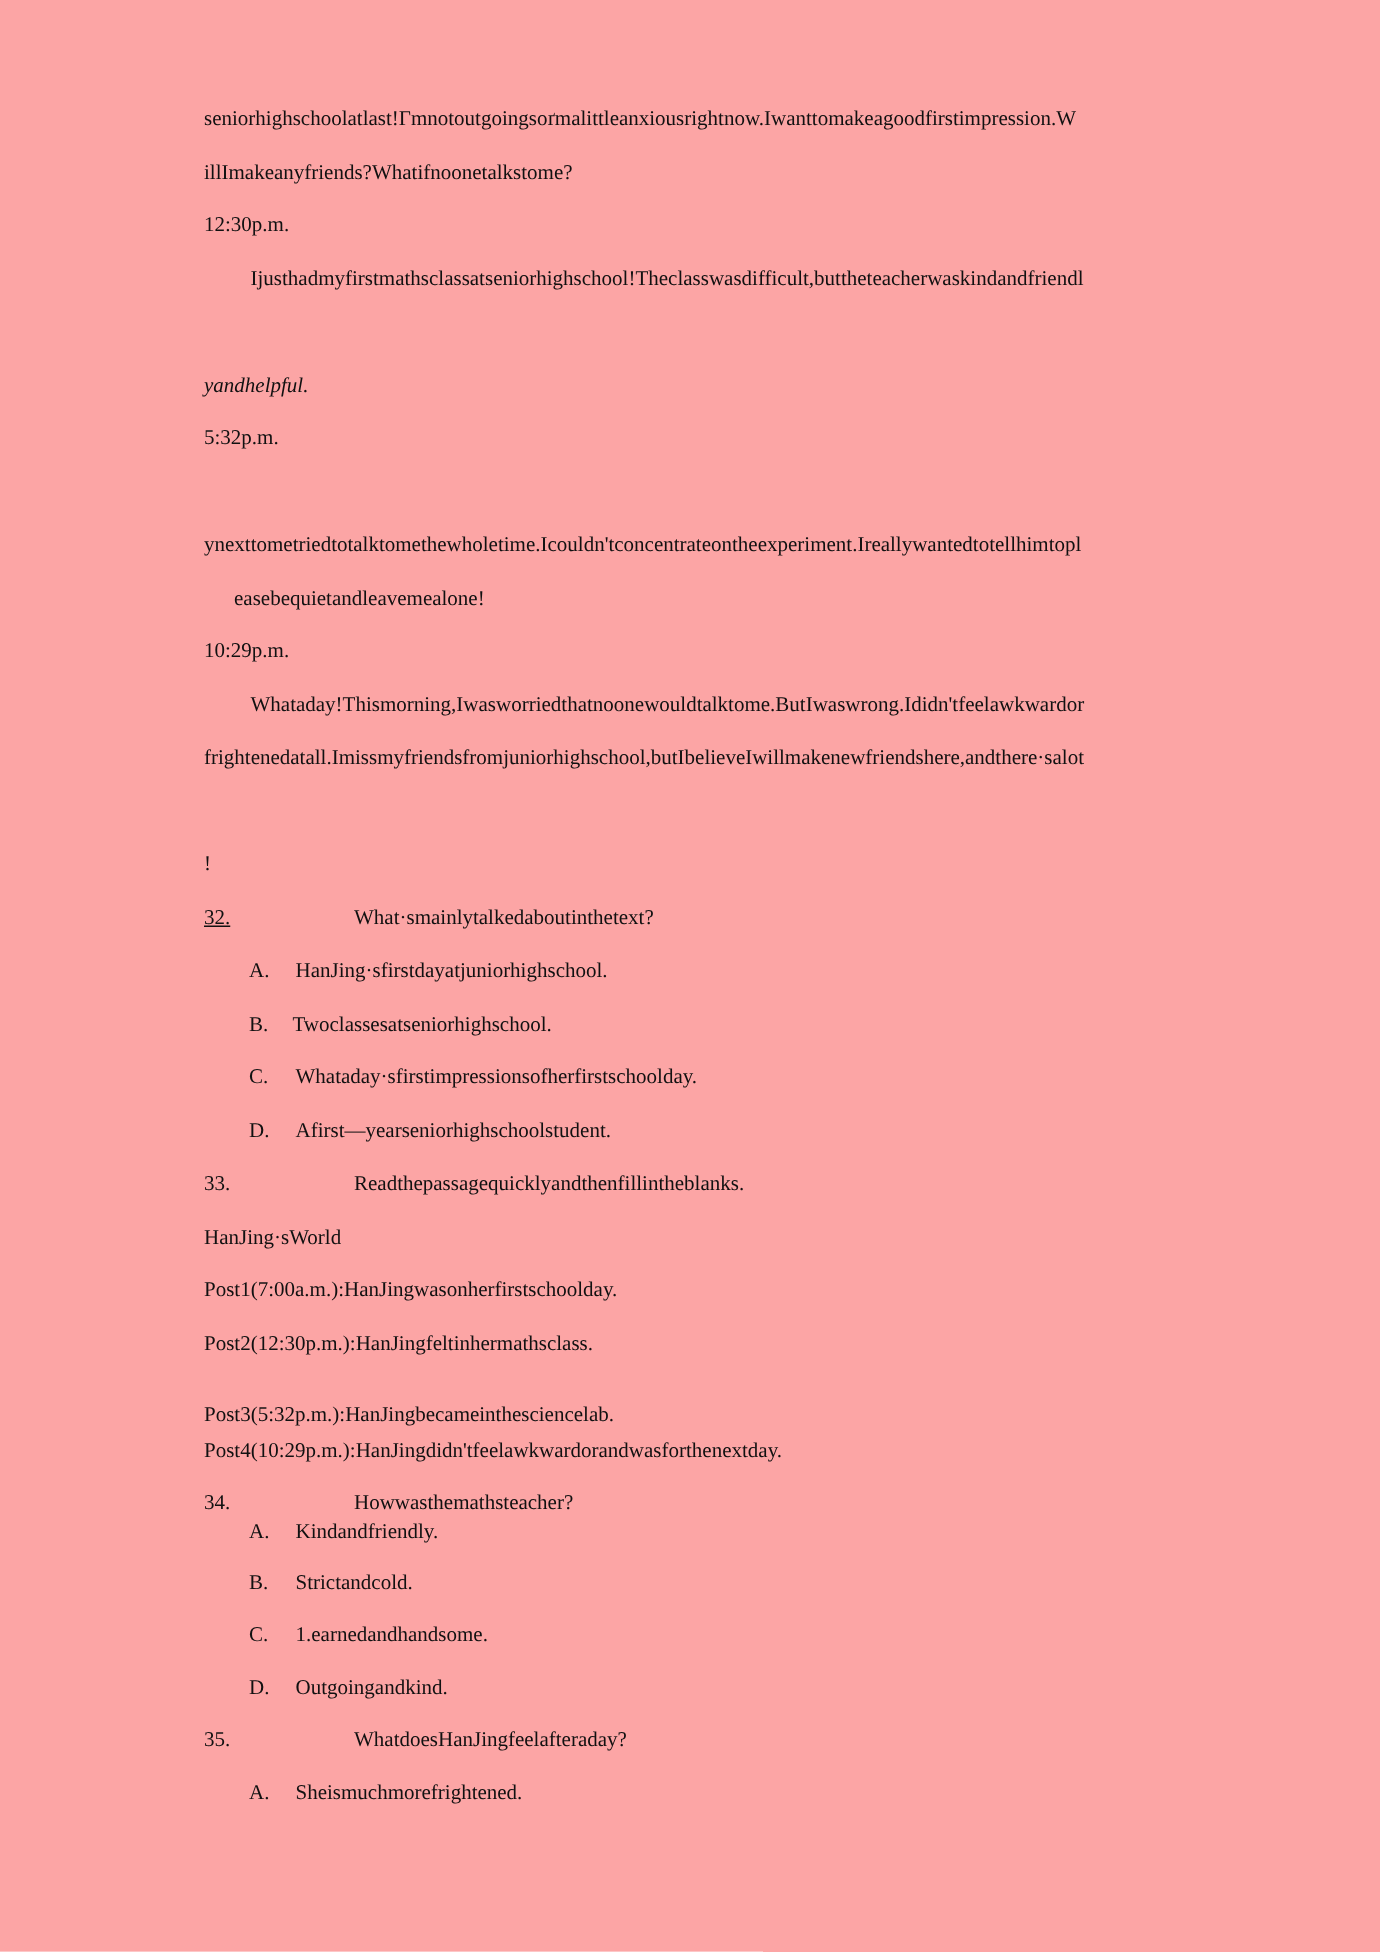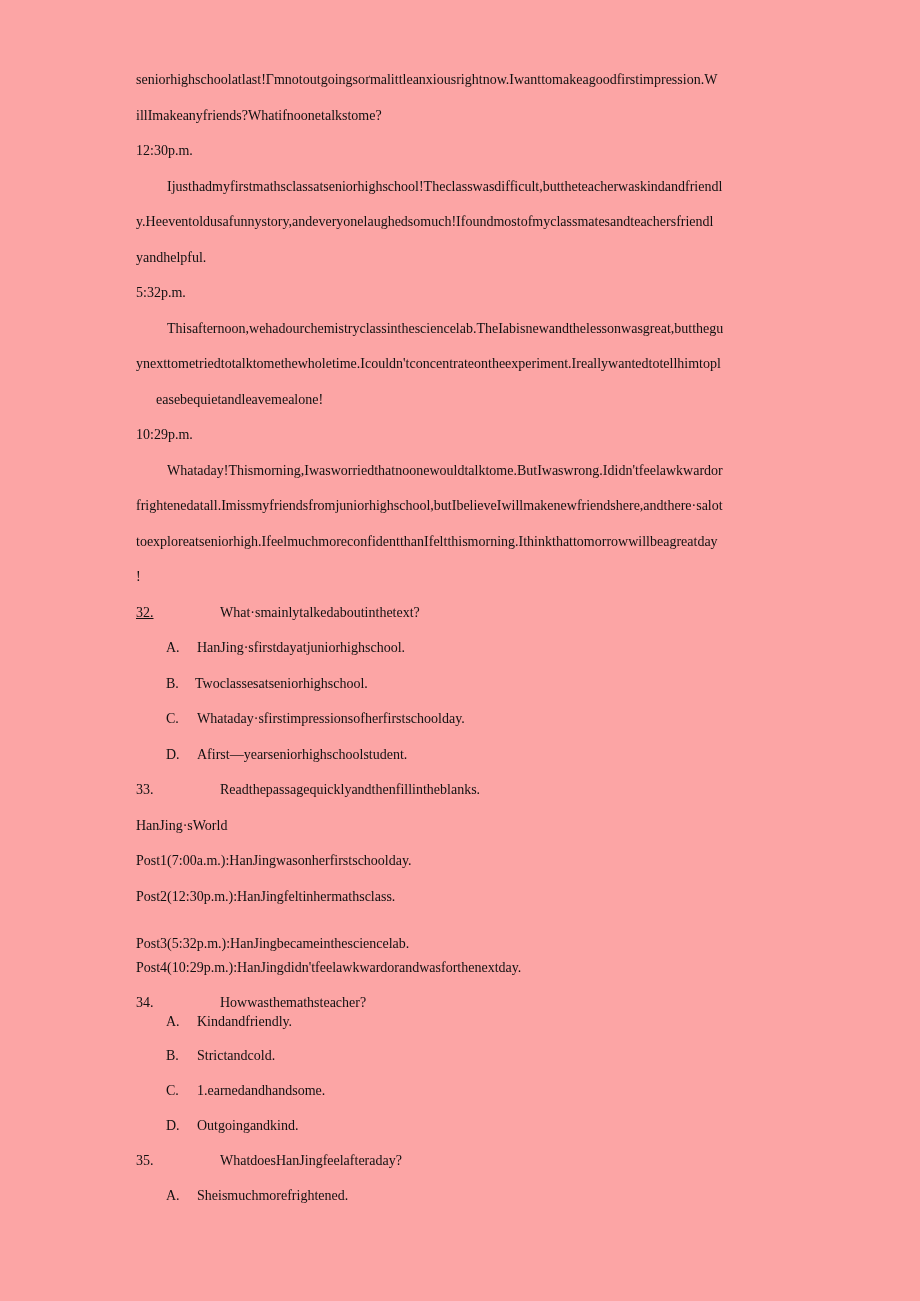--- a/index.html
+++ b/index.html
@@ -26,46 +26,43 @@
   .line {
     position: absolute;
     left: 136px;
     white-space: nowrap;
     line-height: 18px;
     height: 18px;
   }
   .indent { left: 167px; }
   .wide { width: 648px; text-align: justify; text-align-last: justify; }
   .qnum { position: absolute; left: 136px; white-space: nowrap; line-height: 18px; }
-  .qtext { position: absolute; left: 220px; white-space: nowrap; line-height: 18px; }
+  .qtext { position: absolute; left: 236px; white-space: nowrap; line-height: 18px; }
   .opt-letter { position: absolute; left: 166px; white-space: nowrap; line-height: 18px; }
   .opt-text { position: absolute; left: 197px; white-space: nowrap; line-height: 18px; }
 </style>
 </head>
 <body>
 
 <div class="page">
 
   <div class="line wide" style="top:71px;">seniorhighschoolatlast!Γmnotoutgoingsoґmalittleanxiousrightnow.Iwanttomakeagoodfirstimpression.W</div>
   <div class="line" style="top:107px;">illImakeanyfriends?Whatifnoonetalkstome?</div>
 
   <div class="line" style="top:142px;">12:30p.m.</div>
   <div class="line indent" style="top:178px; width:617px; text-align:justify; text-align-last:justify;">Ijusthadmyfirstmathsclassatseniorhighschool!Theclasswasdifficult,buttheteacherwaskindandfriendl</div>
-  <div class="line wide" style="top:213px;">y.Heeventoldusafunnystory,andeveryonelaughedsomuch!Ifoundmostofmyclassmatesandteachersfriendl</div>
-  <div class="line" style="top:249px;">yandhelpful.</div>
+  <div class="line" style="top:249px;font-style:italic;">yandhelpful.</div>
 
   <div class="line" style="top:284px;">5:32p.m.</div>
-  <div class="line indent" style="top:320px; width:617px; text-align:justify; text-align-last:justify;">Thisafternoon,wehadourchemistryclassinthesciencelab.TheIabisnewandthelessonwasgreat,butthegu</div>
   <div class="line wide" style="top:355px;">ynexttometriedtotalktomethewholetime.Icouldn'tconcentrateontheexperiment.Ireallywantedtotellhimtopl</div>
   <div class="line" style="top:391px;margin-left:20px;">easebequietandleavemealone!</div>
 
   <div class="line" style="top:426px;">10:29p.m.</div>
   <div class="line indent" style="top:462px; width:614px; text-align:justify; text-align-last:justify;">Whataday!Thismorning,Iwasworriedthatnoonewouldtalktome.ButIwaswrong.Ididn'tfeelawkwardor</div>
   <div class="line wide" style="top:497px;">frightenedatall.Imissmyfriendsfromjuniorhighschool,butIbelieveIwillmakenewfriendshere,andthere·salot</div>
-  <div class="line wide" style="top:533px; width:642px;">toexploreatseniorhigh.IfeelmuchmoreconfidentthanIfeltthismorning.Ithinkthattomorrowwillbeagreatday</div>
   <div class="line" style="top:568px;">!</div>
 
   <div>
     <div class="qnum" style="top:604px;text-decoration:underline;">32.</div>
     <div class="qtext" style="top:604px;">What·smainlytalkedaboutinthetext?</div>
     <div class="opt-letter" style="top:639px;">A.</div>
     <div class="opt-text" style="top:639px;">HanJing·sfirstdayatjuniorhighschool.</div>
     <div class="opt-letter" style="top:675px;">B.</div>
     <div class="opt-text" style="top:675px; left:195px;">Twoclassesatseniorhighschool.</div>
     <div class="opt-letter" style="top:710px;">C.</div>

